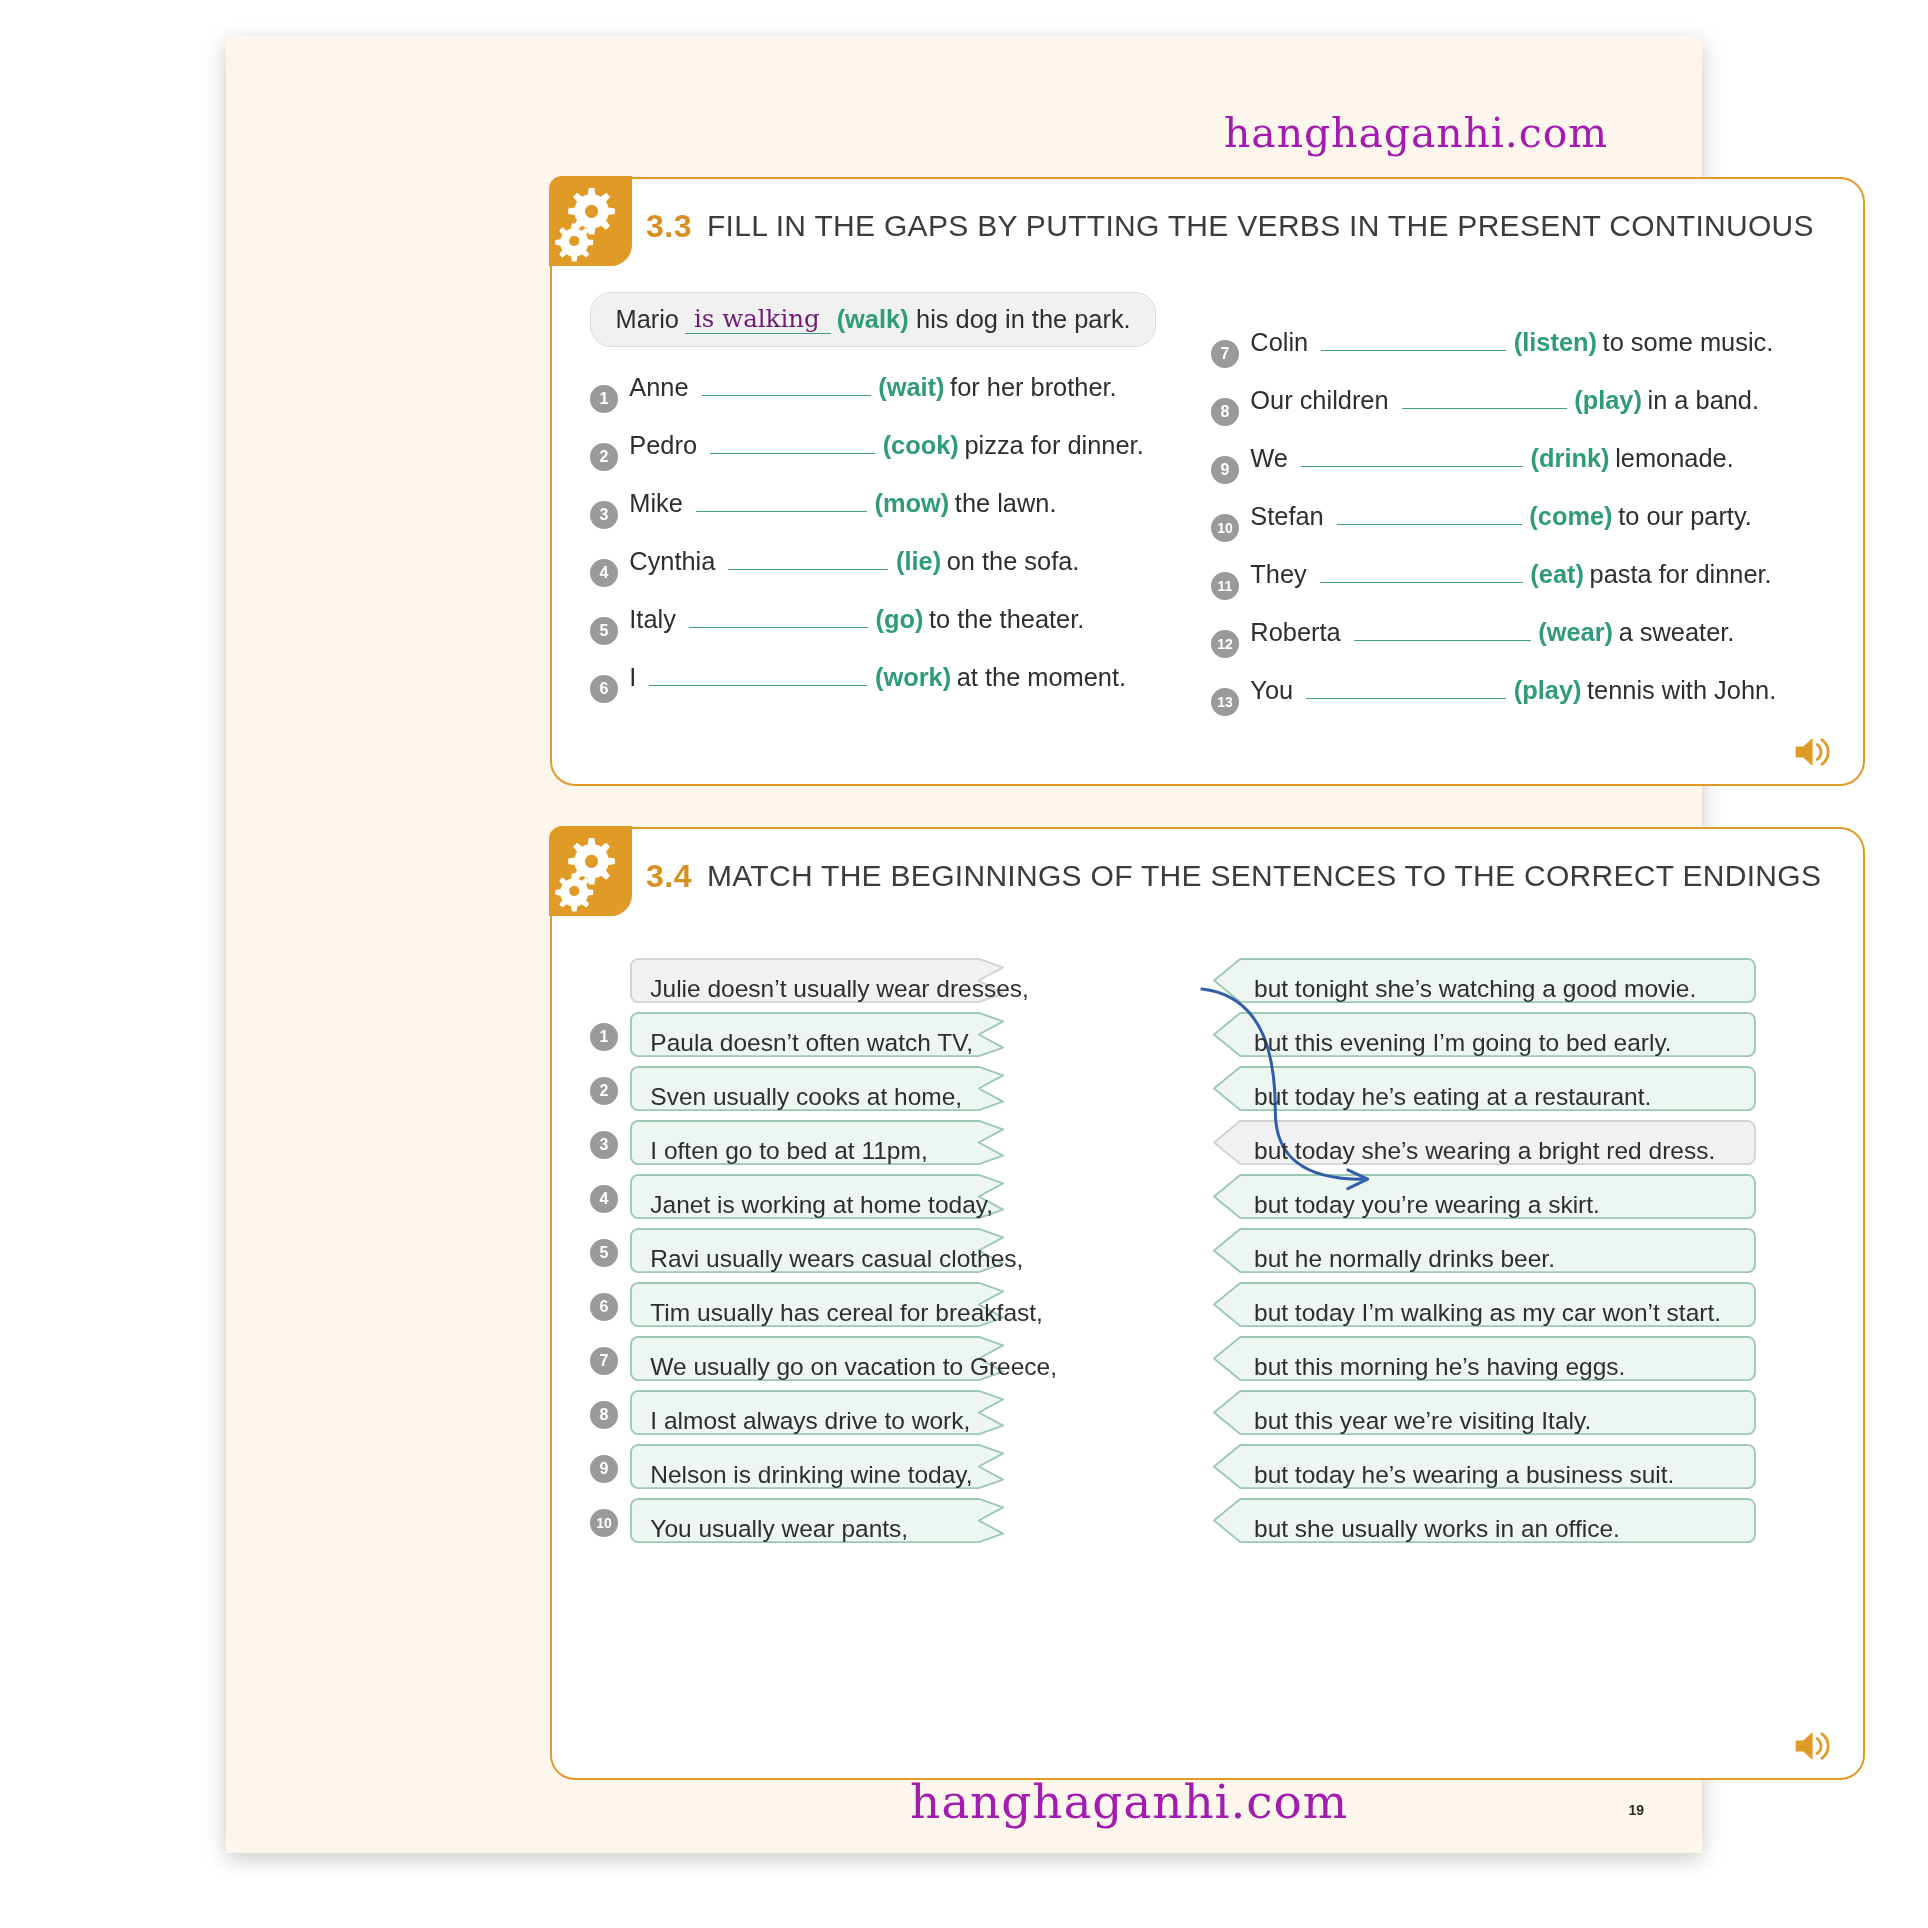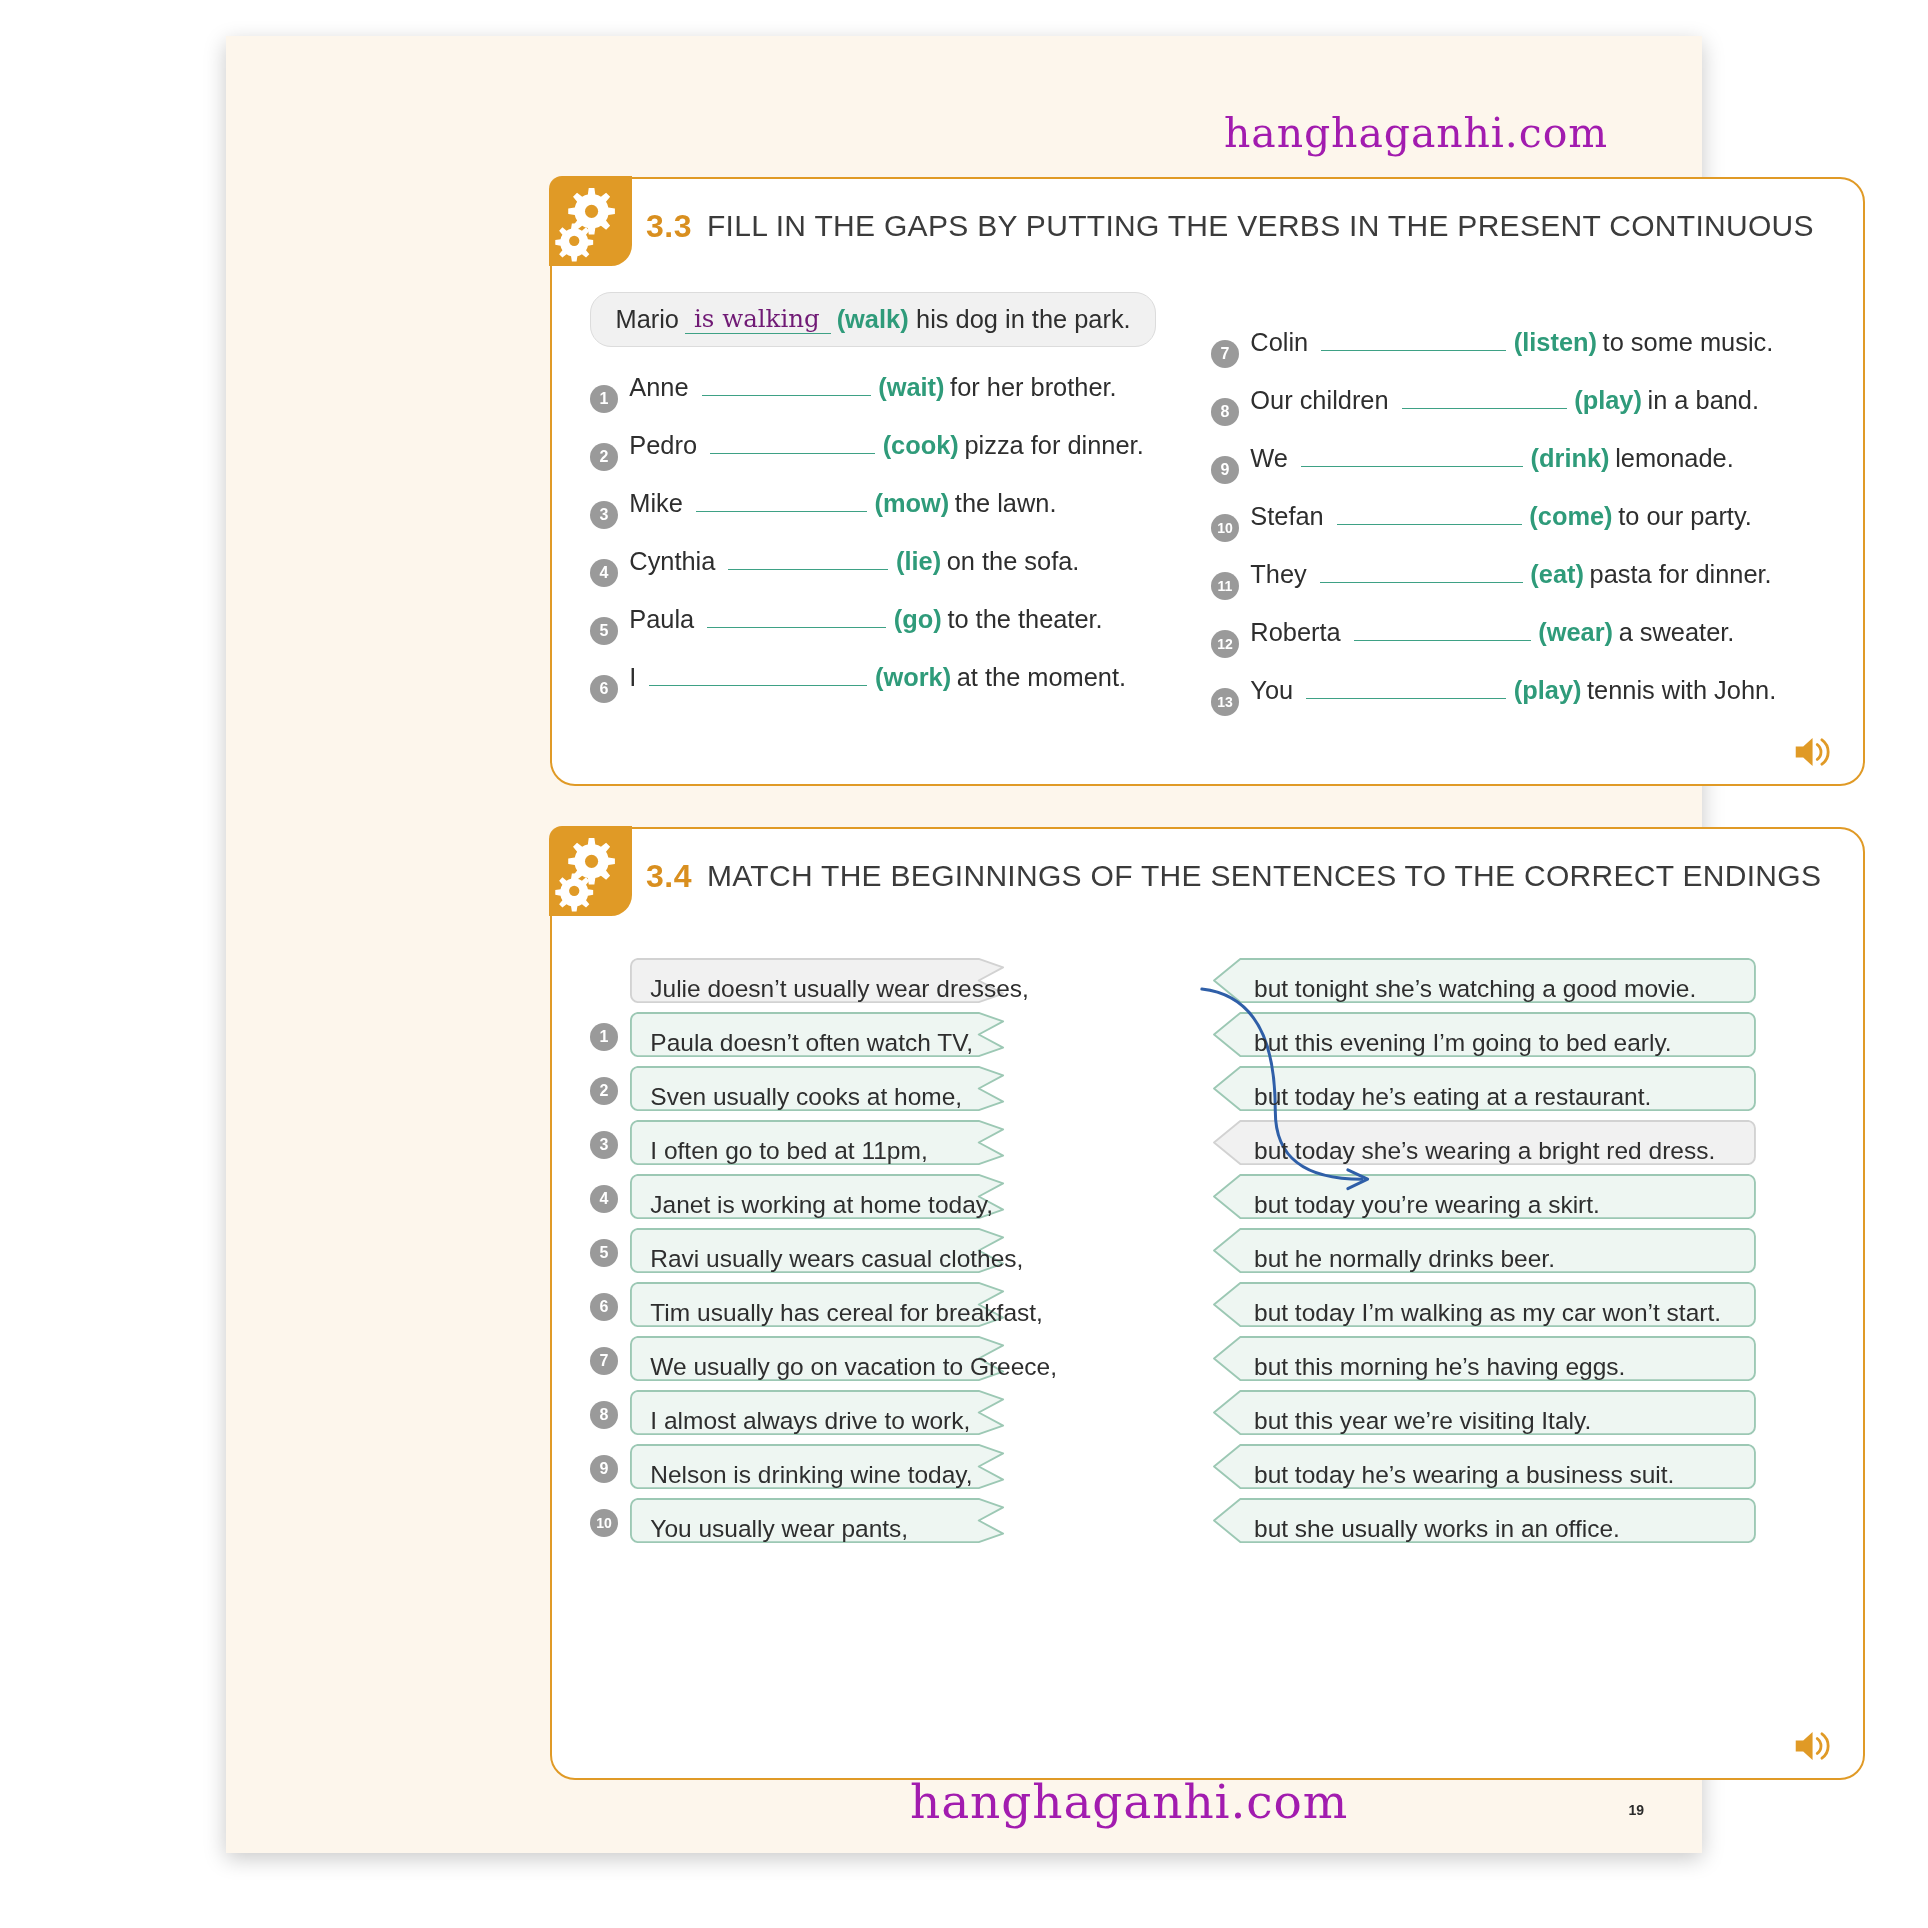--- a/index.html
+++ b/index.html
@@ -234,21 +234,21 @@
         </div>
         <div class="gf-row">
           <div class="badge">4</div>
           <span class="gf-subj">Cynthia</span>
           <span class="blank" style="width: 160px;"></span>
           <span class="verb">(lie)</span>
           <span class="gf-tail">on the sofa.</span>
         </div>
         <div class="gf-row">
           <div class="badge">5</div>
-          <span class="gf-subj">Paula</span>
+          <span class="gf-subj">Italy</span>
           <span class="blank" style="width: 179px;"></span>
           <span class="verb">(go)</span>
           <span class="gf-tail">to the theater.</span>
         </div>
         <div class="gf-row">
           <div class="badge">6</div>
           <span class="gf-subj">I</span>
           <span class="blank" style="width: 218px;"></span>
           <span class="verb">(work)</span>
           <span class="gf-tail">at the moment.</span>

